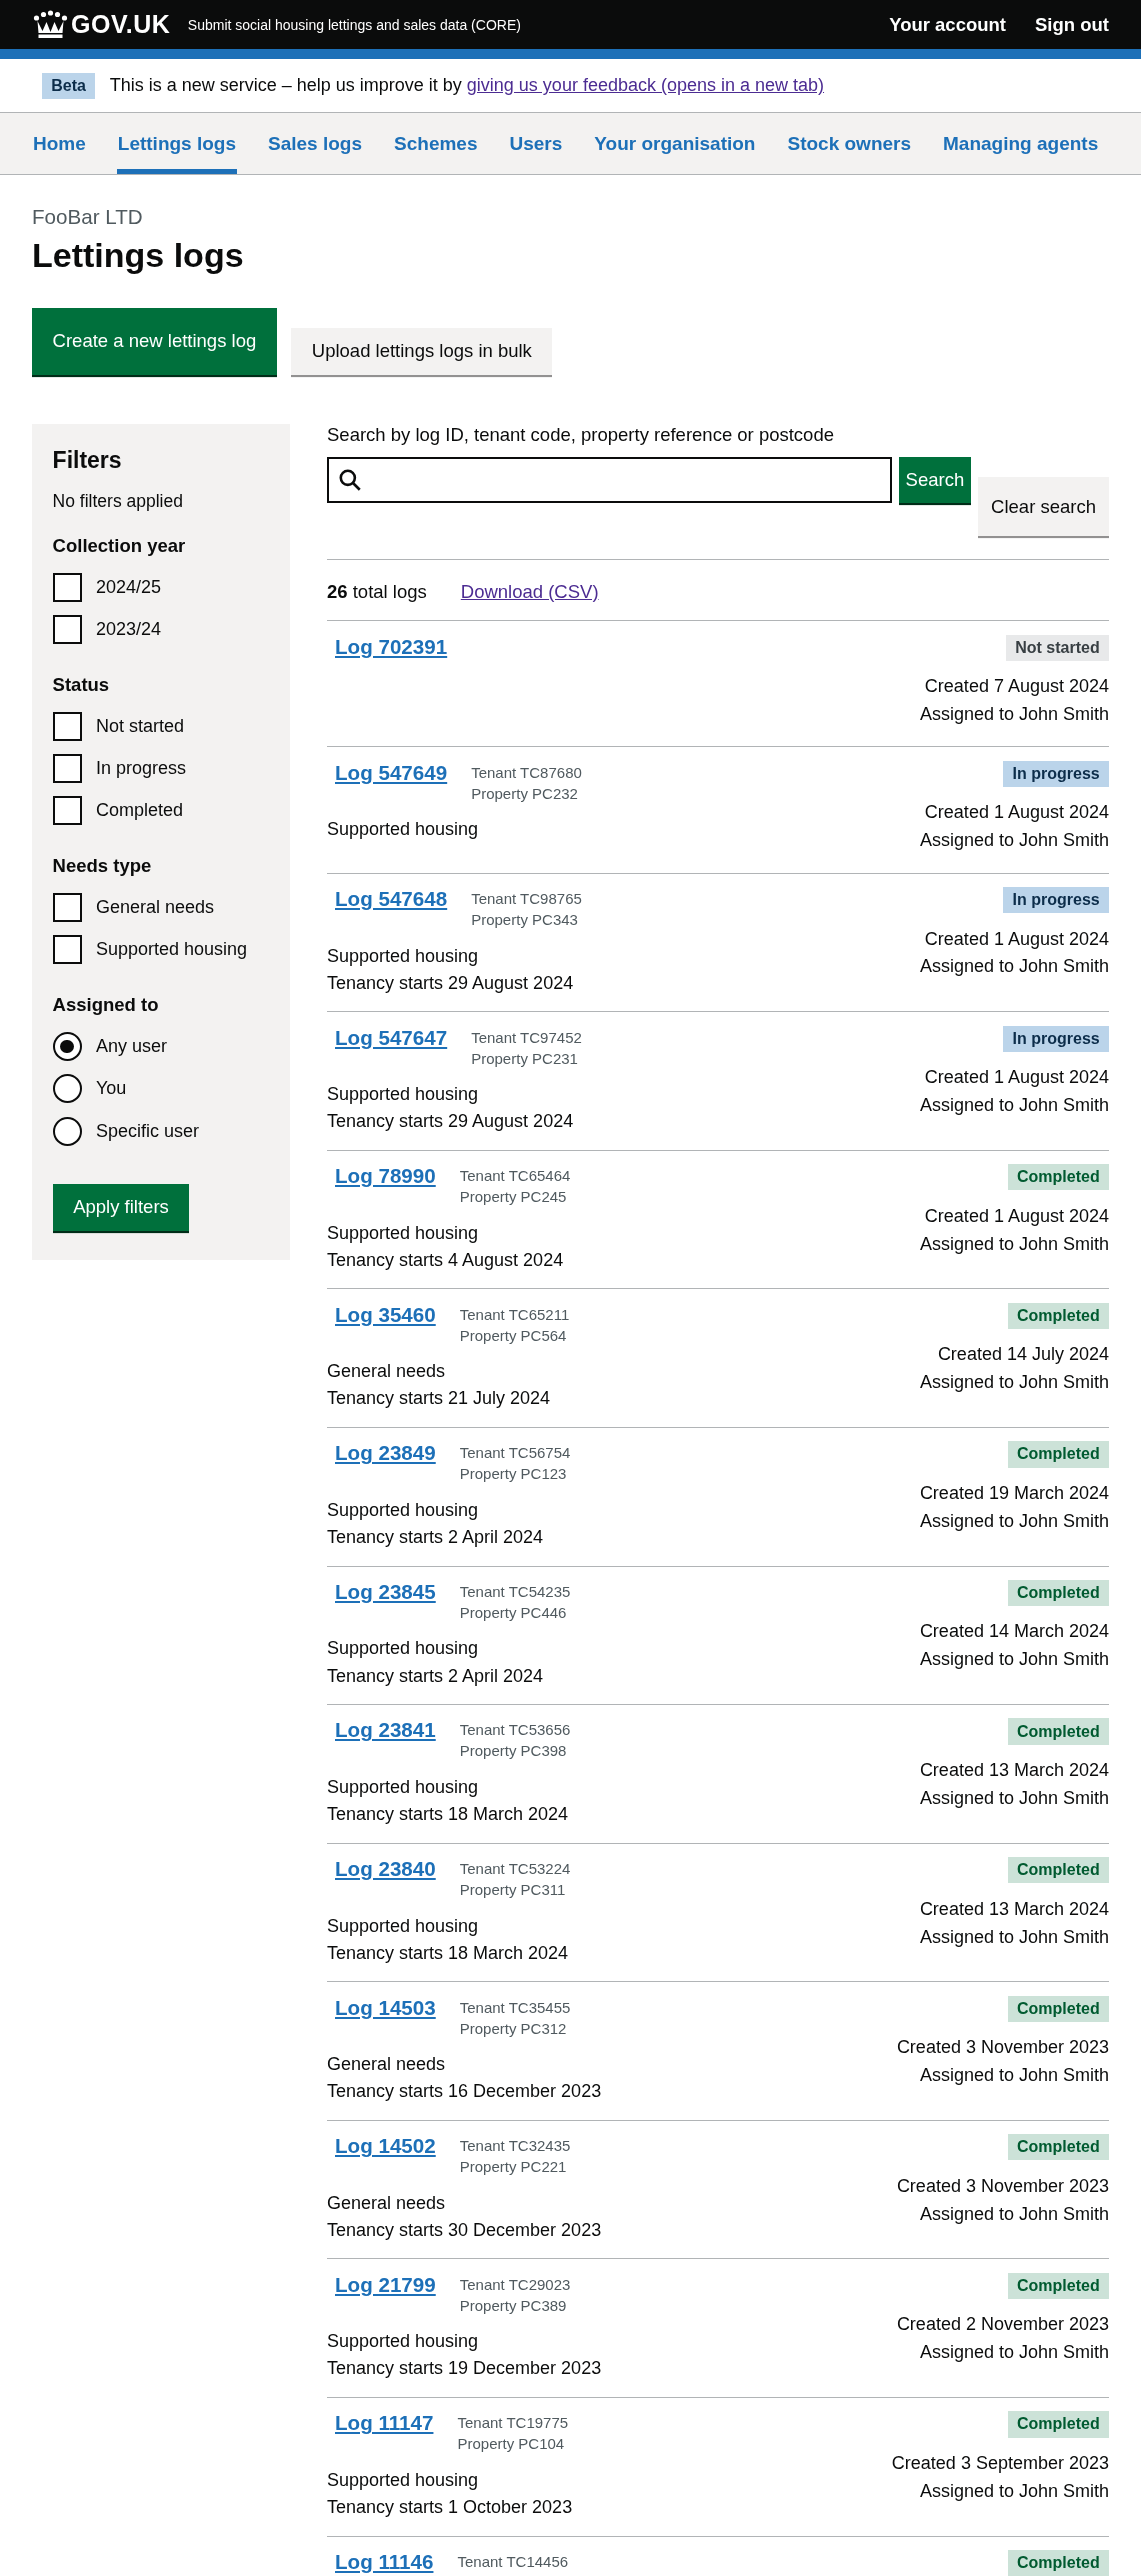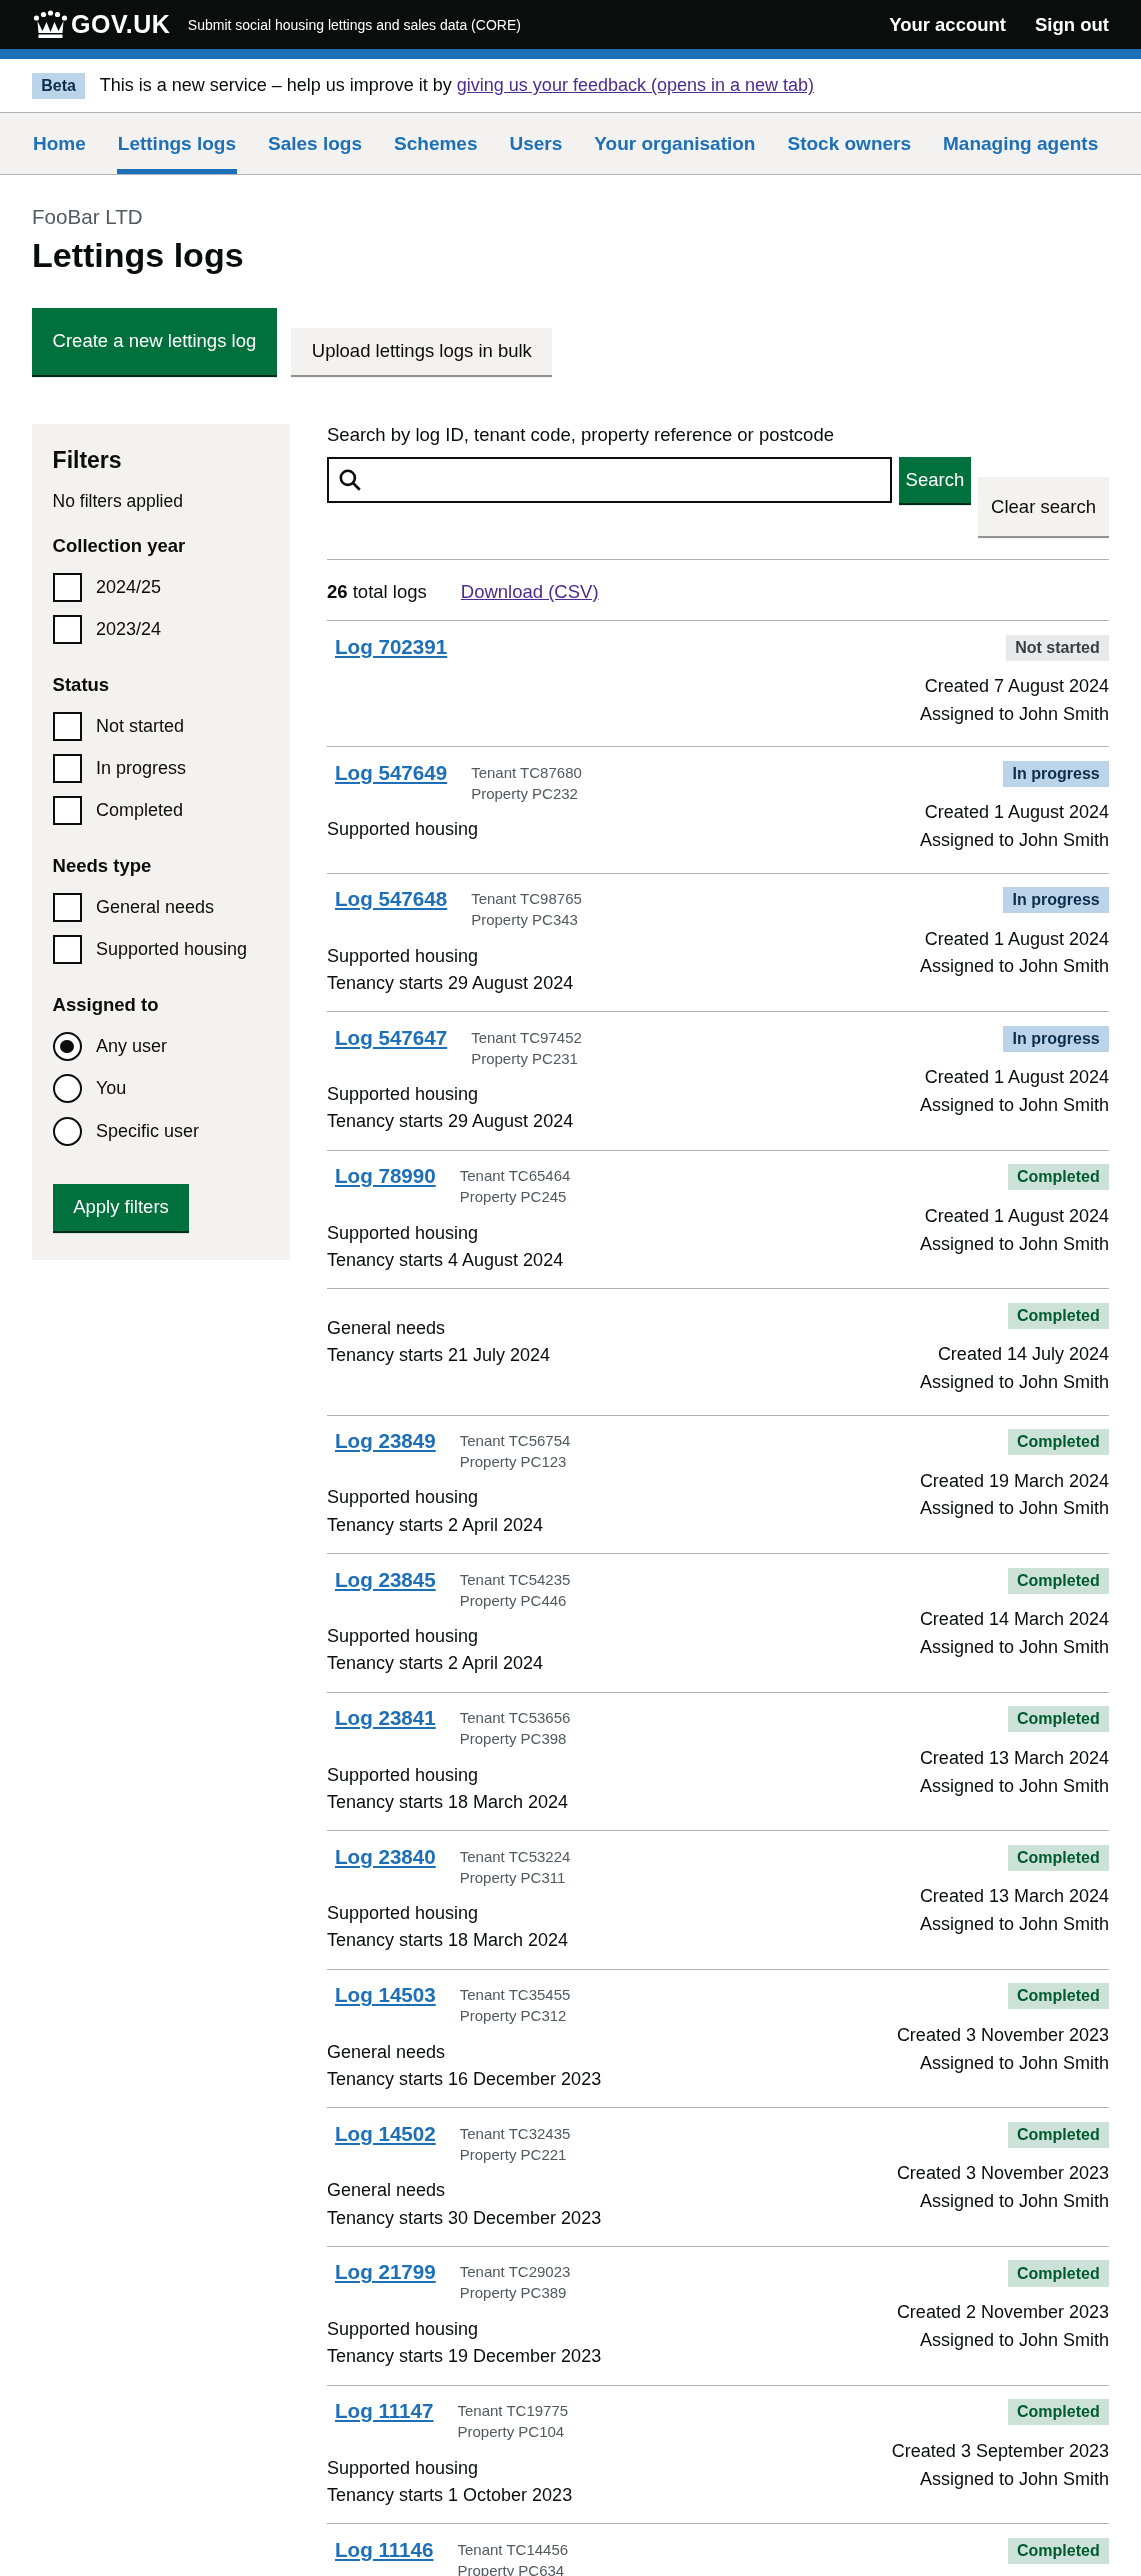--- a/index.html
+++ b/index.html
@@ -29,21 +29,21 @@
   
   .phase-banner { border-bottom: 0.5px solid #b1b4b6; }
   .phase-banner .inner {
     display: flex; align-items: center; gap: 14.4px;
     padding: 13.4px 32px;
   }
   .tag {
     display: inline-block; font-weight: 600;
     padding: 4.1px 9.3px; white-space: nowrap;
   }
-  .tag--beta, .tag--blue { background: #bbd4ea; color: #0c2d4a; }
+  .tag--beta, .tag--blue { background: #bbd4ea; color: #0c2d4a; margin-left: 10px; }
   .tag--grey { background: #e8e9ea; color: #383f43; }
   .tag--green { background: #cce2d8; color: #005a30; }
   .tag--beta { font-size: 16px; }
   .phase-text { font-size: 18px; }
   .phase-text a { color: #4c2c92; text-decoration: underline; }
 
   
   .primary-nav { background: #f3f2f1; border-bottom: 0.5px solid #b1b4b6; }
   .primary-nav .inner { display: flex; gap: 30px; padding: 0 32px; }
   .nav-item {
@@ -355,20 +355,27 @@
     </div>
     <div class="log-right">
       <span class="tag tag--green">Completed</span>
       <div class="log-created">Created 1 August 2024</div>
       <div class="log-assigned">Assigned to John Smith</div>
     </div>
   </div>
 
   <div class="log-row">
     <div class="log-left">
+      <div class="log-head">
+        <a class="log-link">Log 35460</a>
+        <div class="log-codes">
+          <div class="code-tenant">Tenant TC65211</div>
+          <div class="code-property">Property PC564</div>
+        </div>
+      </div>
       <div class="log-needs">General needs</div>
       <div class="log-tenancy">Tenancy starts 21 July 2024</div>
     </div>
     <div class="log-right">
       <span class="tag tag--green">Completed</span>
       <div class="log-created">Created 14 July 2024</div>
       <div class="log-assigned">Assigned to John Smith</div>
     </div>
   </div>
 

